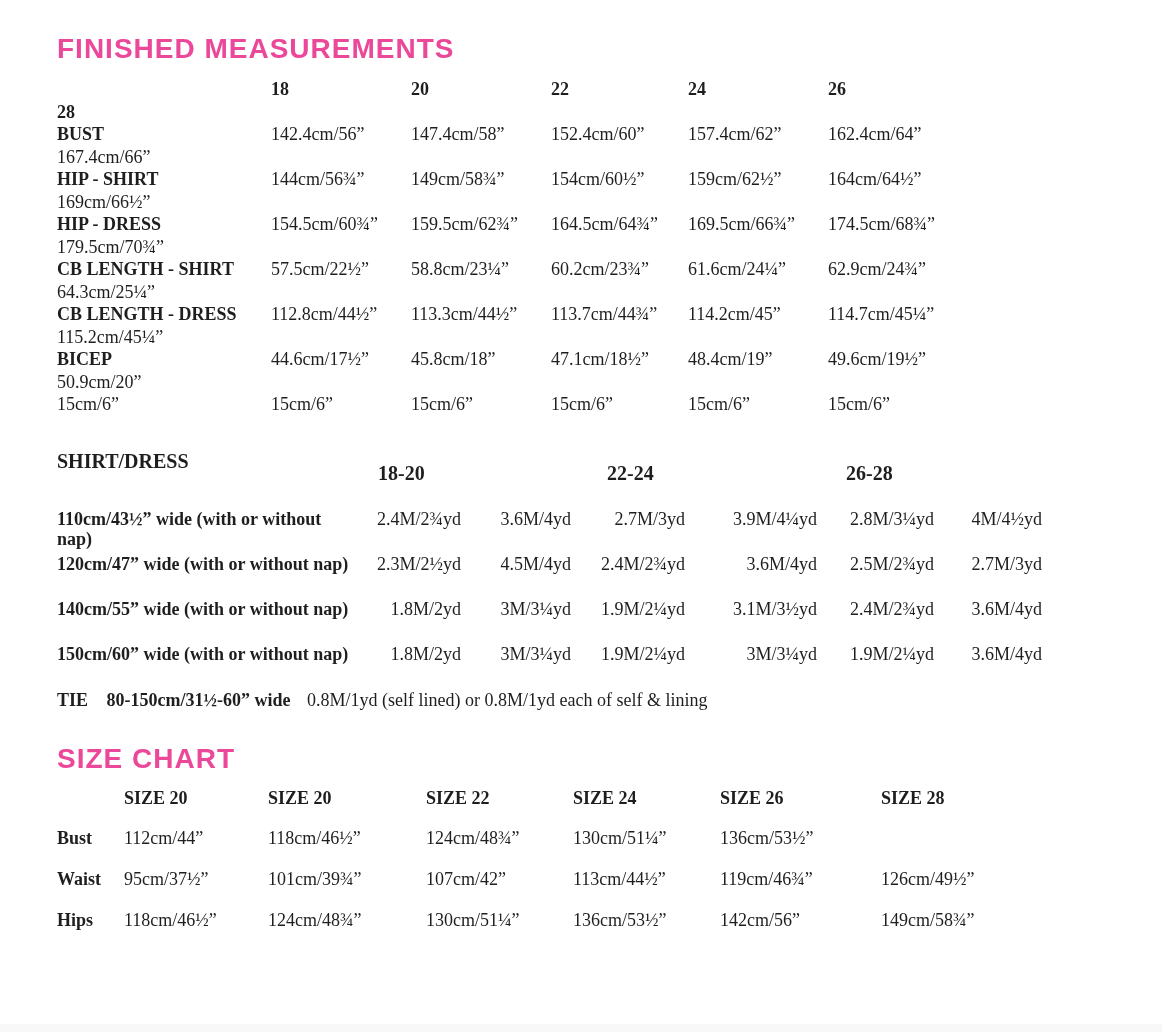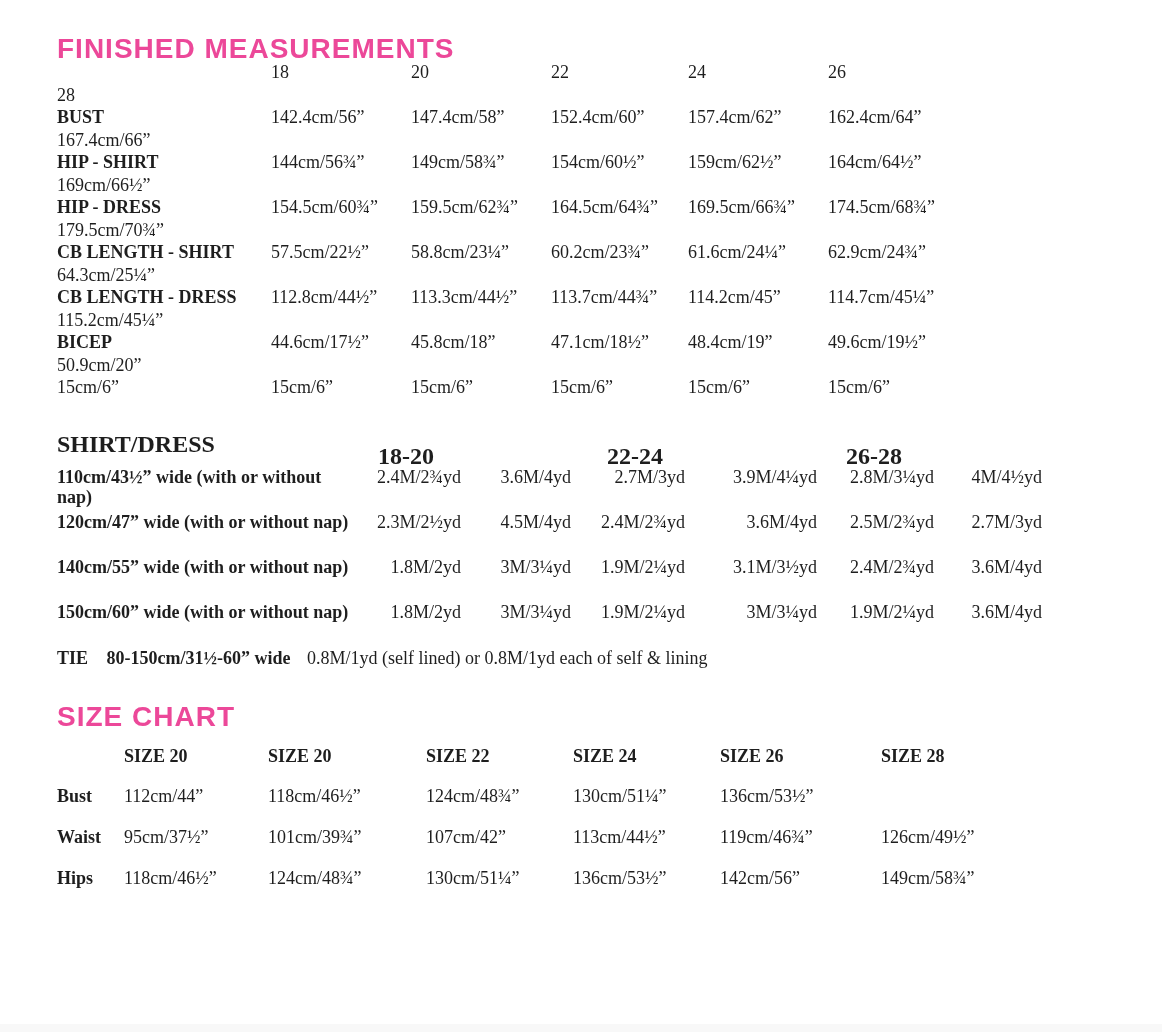--- a/index.html
+++ b/index.html
@@ -26,31 +26,31 @@
 
   
   .fm-grid {
     display: grid;
     grid-template-columns: 214px 140px 140px 137px 140px 137px;
     align-items: start;
     height: 45px;
     font-size: 18px;
     line-height: 20px;
   }
-  .fm-head { font-weight: normal; }
+  .fm-head { margin-top: 17px; font-weight: bold; }
   .fm-grid .lbl { font-weight: bold; }
   .fm-grid .sub { font-weight: normal; font-size: 17px; line-height: 21px; }
 
   
   .fr-title { margin-top: 23px; }
   .fr-head {
     position: relative;
-    margin-top: 12px; margin-bottom: 13px;
+    margin-top: 12px; margin-bottom: 38px;
     height: 20px;
-    font-size: 24px; font-weight: bold; line-height: 20px;
+    font-size: 20px; font-weight: bold; line-height: 20px;
   }
   .fr-head .grp { position: absolute; top: 12px; }
   .fr-head .g0 { left: 321px; }
   .fr-head .g1 { left: 550px; }
   .fr-head .g2 { left: 789px; }
   .fr-grid {
     display: grid;
     grid-template-columns: 303px 101px 110px 114px 132px 117px 108px;
     align-items: start;
     height: 45px;

